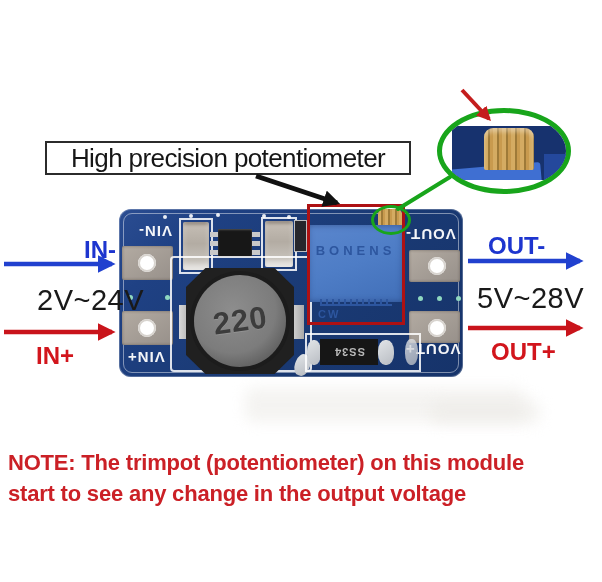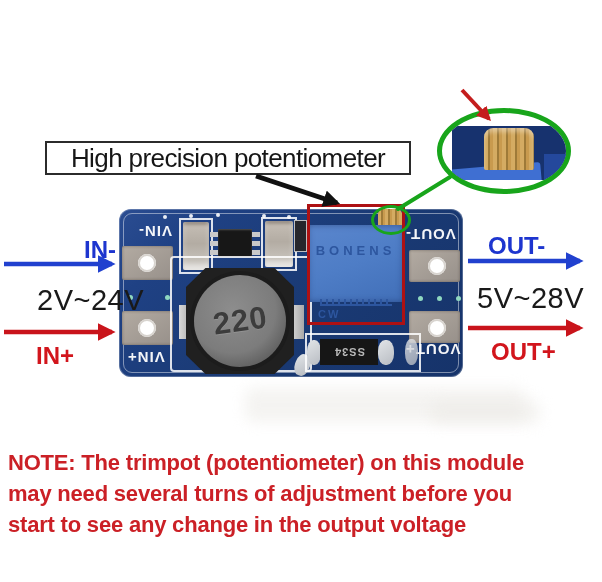--- a/index.html
+++ b/index.html
@@ -164,21 +164,20 @@
   <div class="io-label blue" style="left:40px; top:236px;margin-left:44px;">IN-</div>
   <div class="range-label" style="left:12px; top:284px;margin-left:25px;">2V~24V</div>
   <div class="io-label red" style="left:36px; top:342px;text-align:right;">IN+</div>
 
   <div class="io-label blue" style="left:488px; top:232px;">OUT-</div>
   <div class="range-label" style="left:477px; top:282px;">5V~28V</div>
   <div class="io-label red" style="left:491px; top:338px;">OUT+</div>
 
   <div class="note">
     <div>NOTE: The trimpot (potentiometer) on this module</div>
-    <div>may need several turns of adjustment before you</div>
     <div>start to see any change in the output voltage</div>
   </div>
 
   <svg class="overlay">
     <defs>
       <marker id="hBlue" viewBox="0 0 10 10" refX="8" refY="5" markerWidth="4" markerHeight="4" orient="auto">
           <path d="M0,0 L10,5 L0,10 z" fill="#2141cf"></path>
         </marker>
       <marker id="hRed" viewBox="0 0 10 10" refX="8" refY="5" markerWidth="4" markerHeight="4" orient="auto">
           <path d="M0,0 L10,5 L0,10 z" fill="#c9141b"></path>

